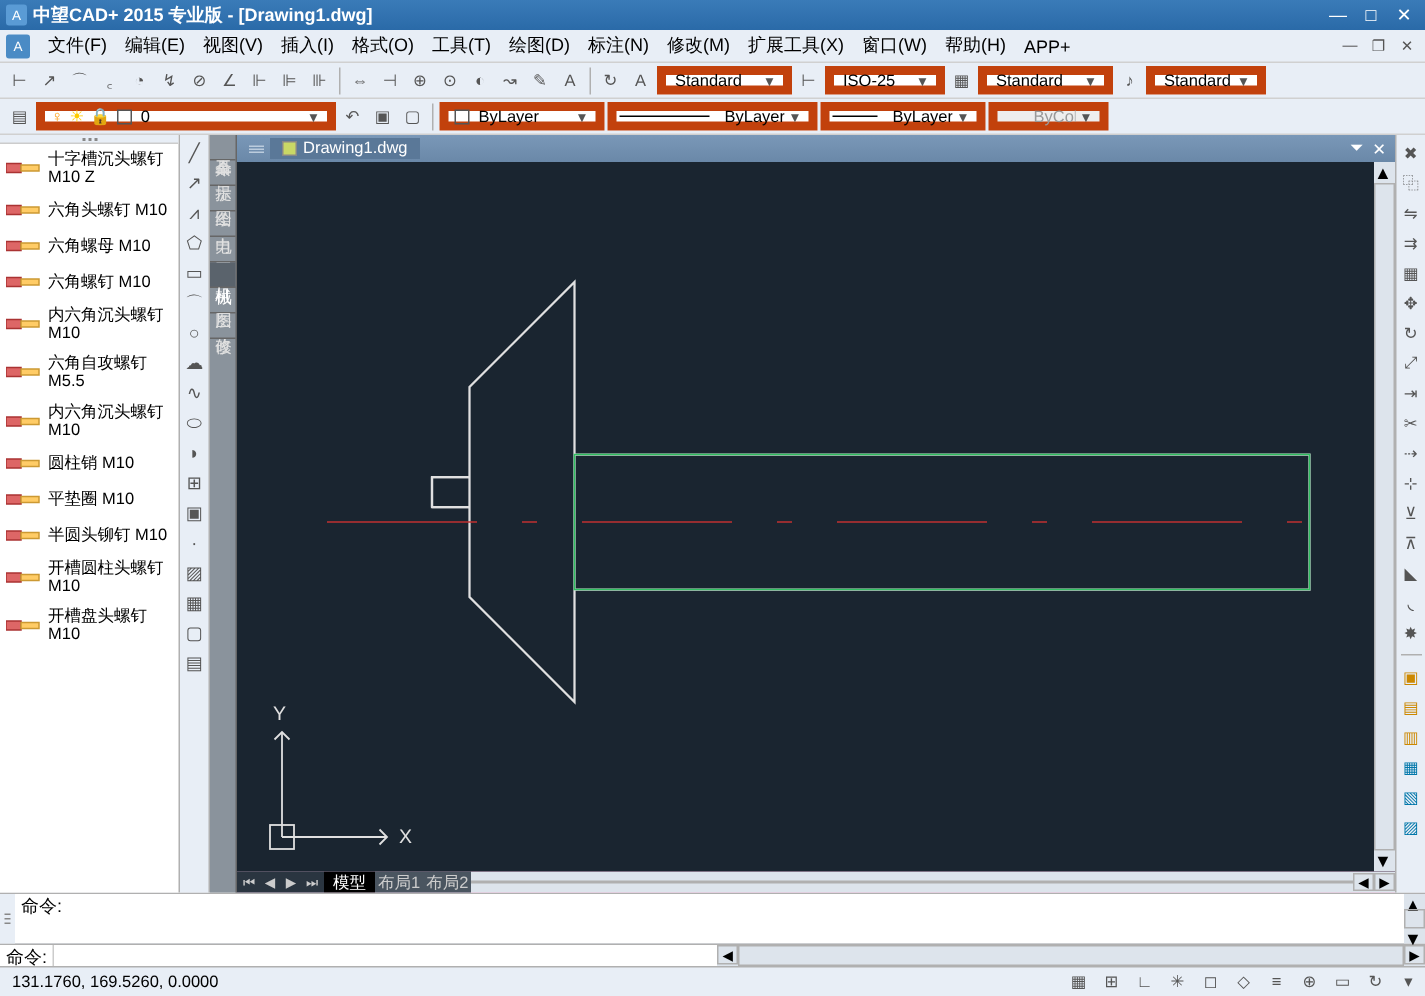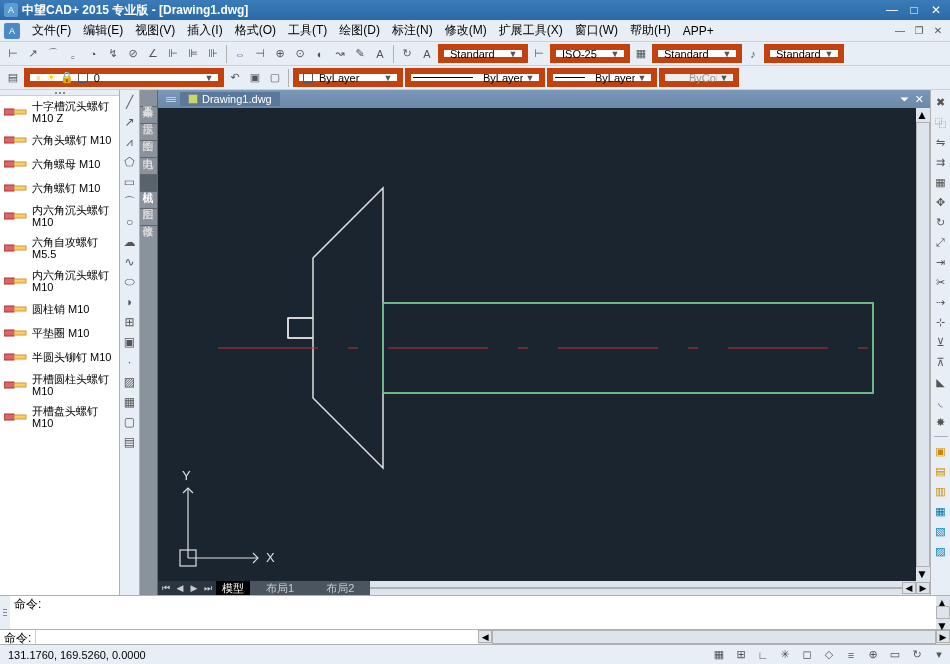--- a/index.html
+++ b/index.html
@@ -53,21 +53,21 @@
   .doc-tab-strip { height: 18px; background: linear-gradient(#7a98b8,#6a88a8); display:flex; align-items:center; padding-left:8px; color:#fff; font-size:11px;}
   .doc-tab-strip .grip { width:10px; display:flex; flex-direction:column; gap:1px; margin-right:4px;}
   .doc-tab-strip .grip div{height:1px;background:#bcd;}
   .doc-tab { padding:1px 8px; background:#5a7898; margin-right:2px; cursor:pointer; display:flex; align-items:center; gap:4px;}
   .doc-tab .doc-ico{width:10px;height:10px;background:#c9d866;border:1px solid #888;}
   .canvas { flex:1; background:#1a2530; position:relative; overflow:hidden;}
   .scroll-h { height:14px; background:#dde4ec; display:flex; align-items:center;}
   .scroll-h .tabnav { display:flex; align-items:center; background:#2a3540; height:100%; padding:0 2px; gap:2px;}
   .scroll-h .tabnav .nav-btn{width:12px;height:12px;display:flex;align-items:center;justify-content:center;color:#ccc;font-size:9px;cursor:pointer;}
   .scroll-h .model-tab{background:#000;color:#fff;padding:0 6px;font-size:11px;height:100%;display:flex;align-items:center;cursor:pointer;}
-  .scroll-h .layout-tab{background:#4a5560;color:#ccc;padding:0 16px;font-size:11px;height:100%;display:flex;align-items:center;cursor:pointer;}
+  .scroll-h .layout-tab{background:#4a5560;color:#ccc;padding:0 2px;font-size:11px;height:100%;display:flex;align-items:center;cursor:pointer;}
   .scroll-h .track{flex:1;background:#dde4ec;border:1px solid #b0b0b0;position:relative;}
   .scroll-h .thumb-btn{width:14px;height:12px;background:#dde4ec;border:1px solid #b0b0b0;display:flex;align-items:center;justify-content:center;font-size:9px;cursor:pointer;}
   
   
   .right-toolbar { width: 20px; background: #e8eef6; border-left: 1px solid #b0b0b0; display:flex; flex-direction:column; align-items:center; padding-top:4px; gap:4px;}
   .right-toolbar .tb-btn { width:16px; height:16px;}
   .right-toolbar .rsep { width:14px; height:1px; background:#b0b0b0; margin:2px 0;}
 
   
   .cmdpanel { height:34px; background:#fff; border-top:1px solid #b0b0b0; display:flex;}

